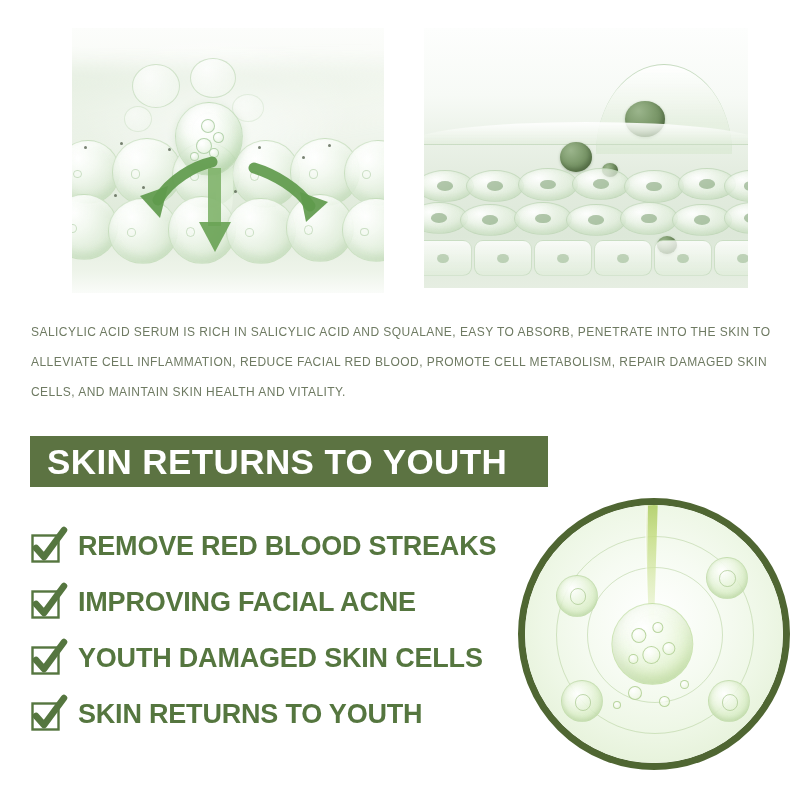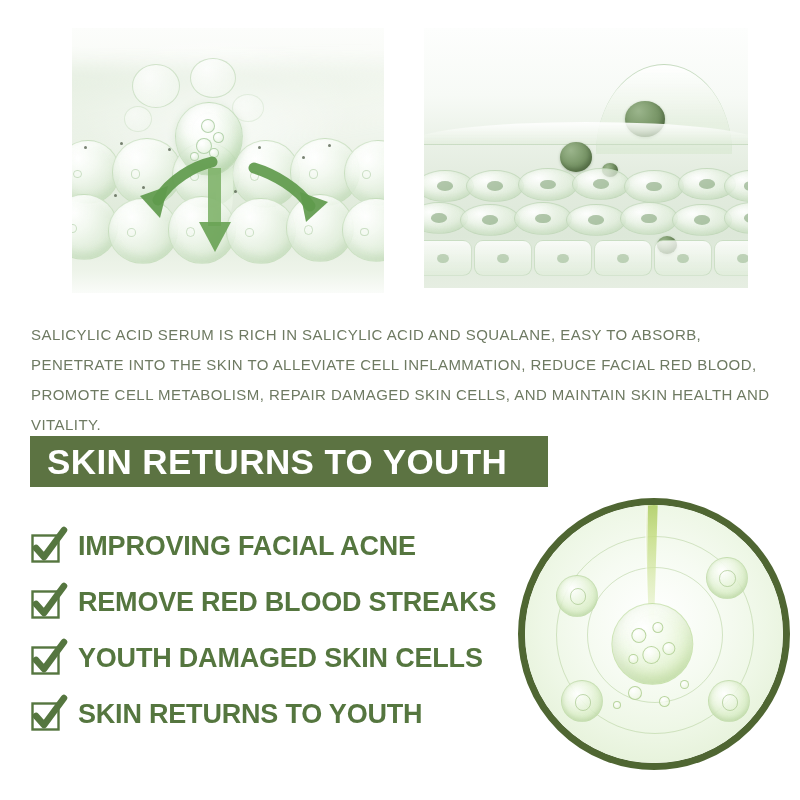--- a/index.html
+++ b/index.html
@@ -137,21 +137,21 @@
     background: radial-gradient(circle at 34% 28%, #9bb58c 0%, #7d9a6c 45%, #5f7c4f 100%);
     box-shadow: inset -2px -3px 5px rgba(60,82,48,0.55), 0 1px 3px rgba(90,120,80,0.4);
   }
 
   
   .paragraph {
     position: absolute;
     left: 31px; top: 305px;
     width: 742px;
     color: #6e7a62;
-    font-size: 15px;
+    font-size: 12px;
     line-height: 30px;
     letter-spacing: 0.45px;
     text-transform: uppercase;
     font-family: "Liberation Sans", sans-serif;
   }
 
   
   .banner {
     position: absolute;
     left: 30px; top: 436px;
@@ -374,31 +374,31 @@
 
 <div class="benefits">
 
   <div class="benefit-row">
     <span class="check-icon">
       <svg width="34" height="34" viewBox="0 0 34 34">
         <rect x="2.5" y="6.5" width="26" height="26" fill="none" stroke="#55763f" stroke-width="2.4"></rect>
         <path d="M6 19 L14 28 L34 1" fill="none" stroke="#55763f" stroke-width="6.5" stroke-linecap="round" stroke-linejoin="round"></path>
       </svg>
     </span>
-    <span class="benefit-label">IMPROVING FACIAL ACNE</span>
+    <span class="benefit-label">REMOVE RED BLOOD STREAKS</span>
   </div>
 
   <div class="benefit-row">
     <span class="check-icon">
       <svg width="34" height="34" viewBox="0 0 34 34">
         <rect x="2.5" y="6.5" width="26" height="26" fill="none" stroke="#55763f" stroke-width="2.4"></rect>
         <path d="M6 19 L14 28 L34 1" fill="none" stroke="#55763f" stroke-width="6.5" stroke-linecap="round" stroke-linejoin="round"></path>
       </svg>
     </span>
-    <span class="benefit-label">REMOVE RED BLOOD STREAKS</span>
+    <span class="benefit-label">IMPROVING FACIAL ACNE</span>
   </div>
 
   <div class="benefit-row">
     <span class="check-icon">
       <svg width="34" height="34" viewBox="0 0 34 34">
         <rect x="2.5" y="6.5" width="26" height="26" fill="none" stroke="#55763f" stroke-width="2.4"></rect>
         <path d="M6 19 L14 28 L34 1" fill="none" stroke="#55763f" stroke-width="6.5" stroke-linecap="round" stroke-linejoin="round"></path>
       </svg>
     </span>
     <span class="benefit-label">YOUTH DAMAGED SKIN CELLS</span>

